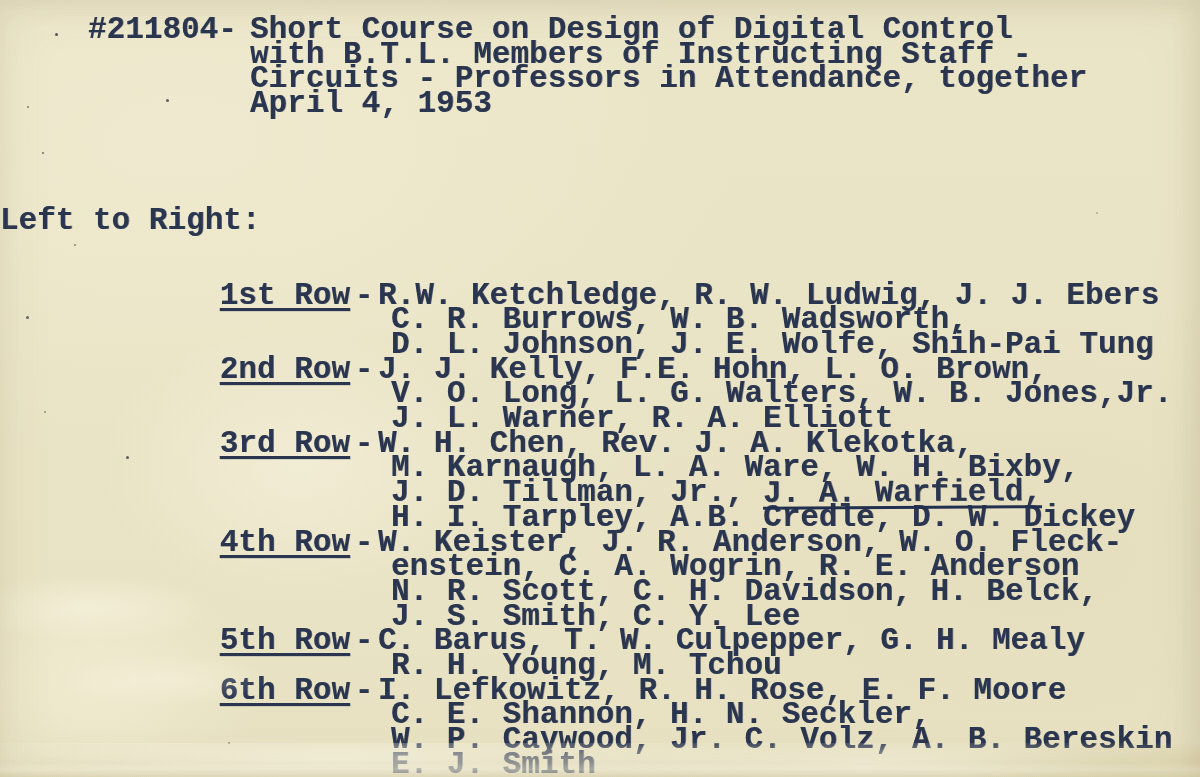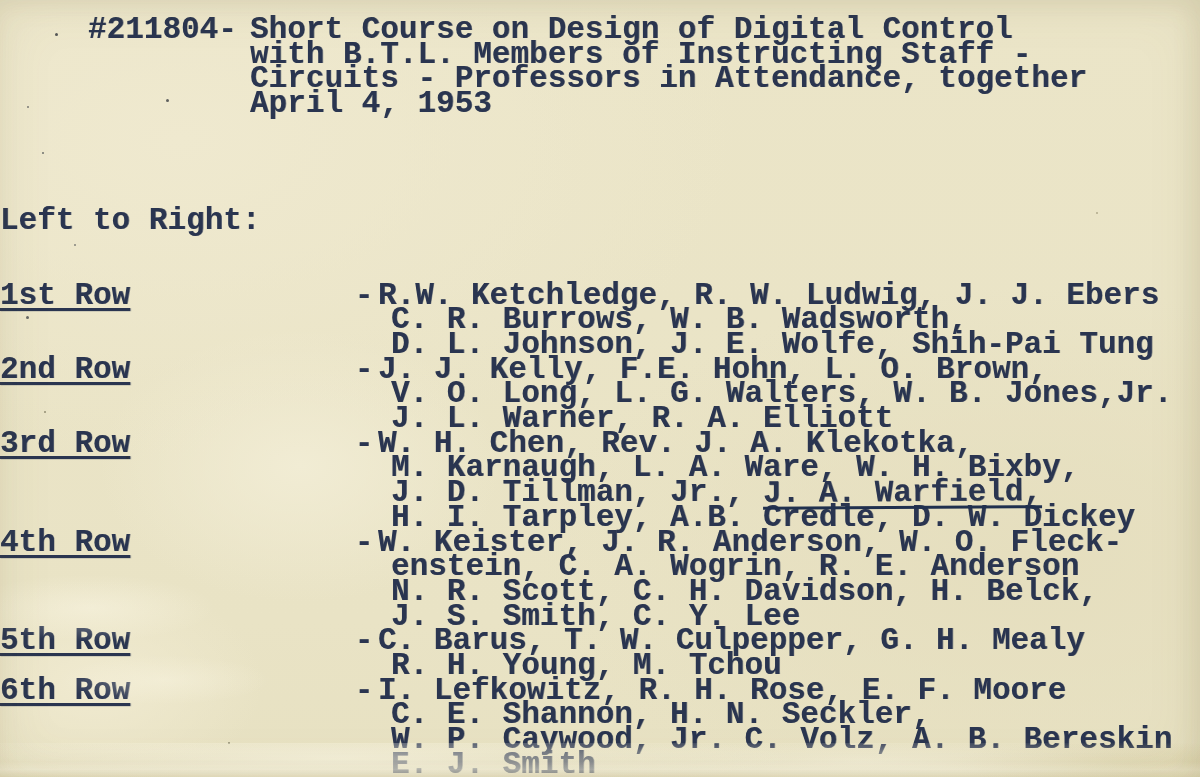--- a/index.html
+++ b/index.html
@@ -46,21 +46,21 @@
   .header { position:absolute; left:88px; top:18px; display:flex; align-items:flex-start; }
   .prefix {
     width:162px; box-sizing:border-box; padding-right:14px;
     display:flex; justify-content:space-between;
   }
   .title-line { }
 
   .caption { position:absolute; left:0; top:160px; width:1200px; }
   .direction { }
   .crow { display:grid; grid-template-columns:350px 28px auto; }
-  .rlabel { }
+  .rlabel { text-align:right; }
   .rlabel .u {
     text-decoration:underline;
     text-decoration-thickness:2.5px;
     text-underline-offset:4px;
   }
   .rdash { text-align:center; }
   .rline.cont { padding-left:13px; }
   .hand-underline {
     display:inline-block;
     border-bottom:3px solid #20304e;

